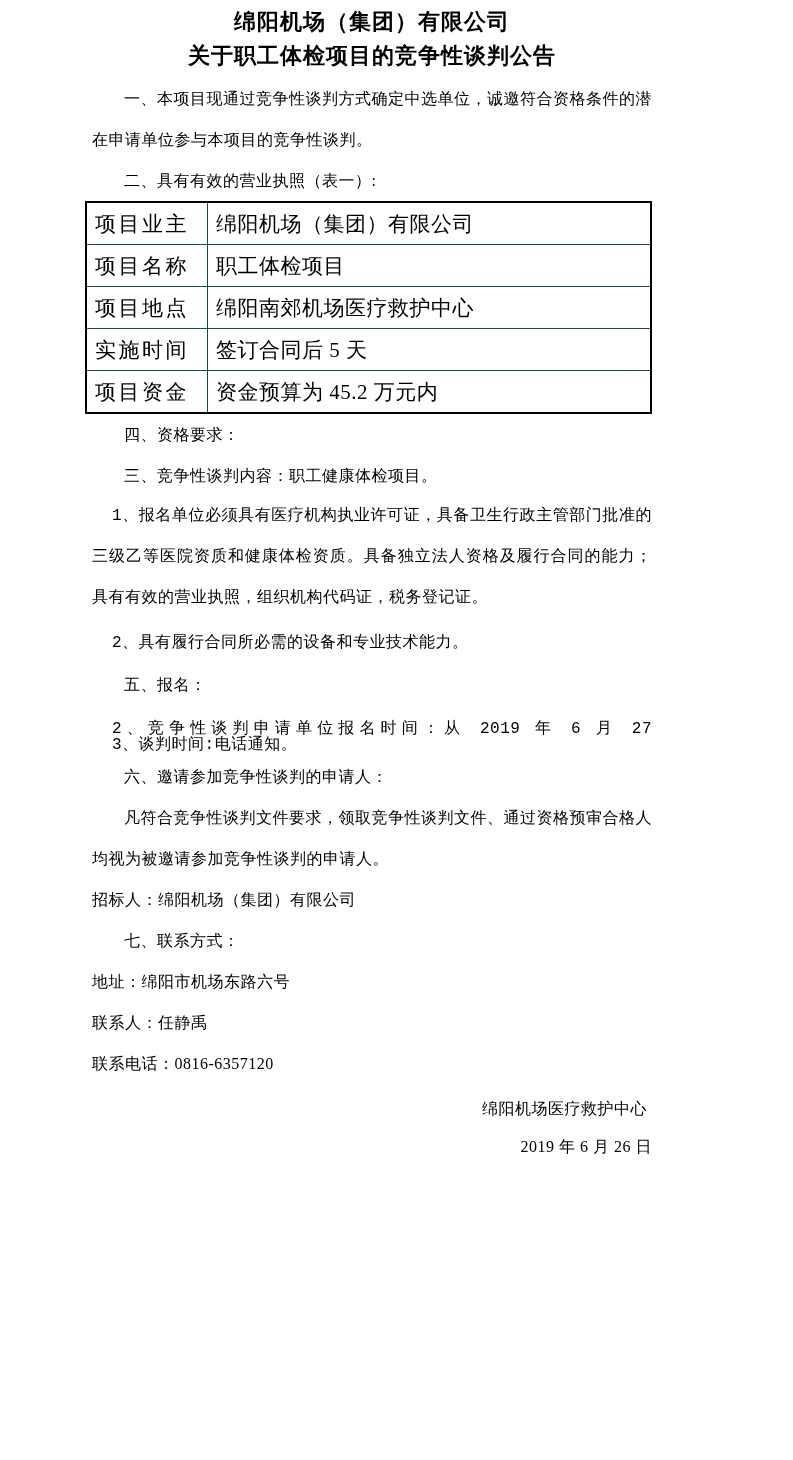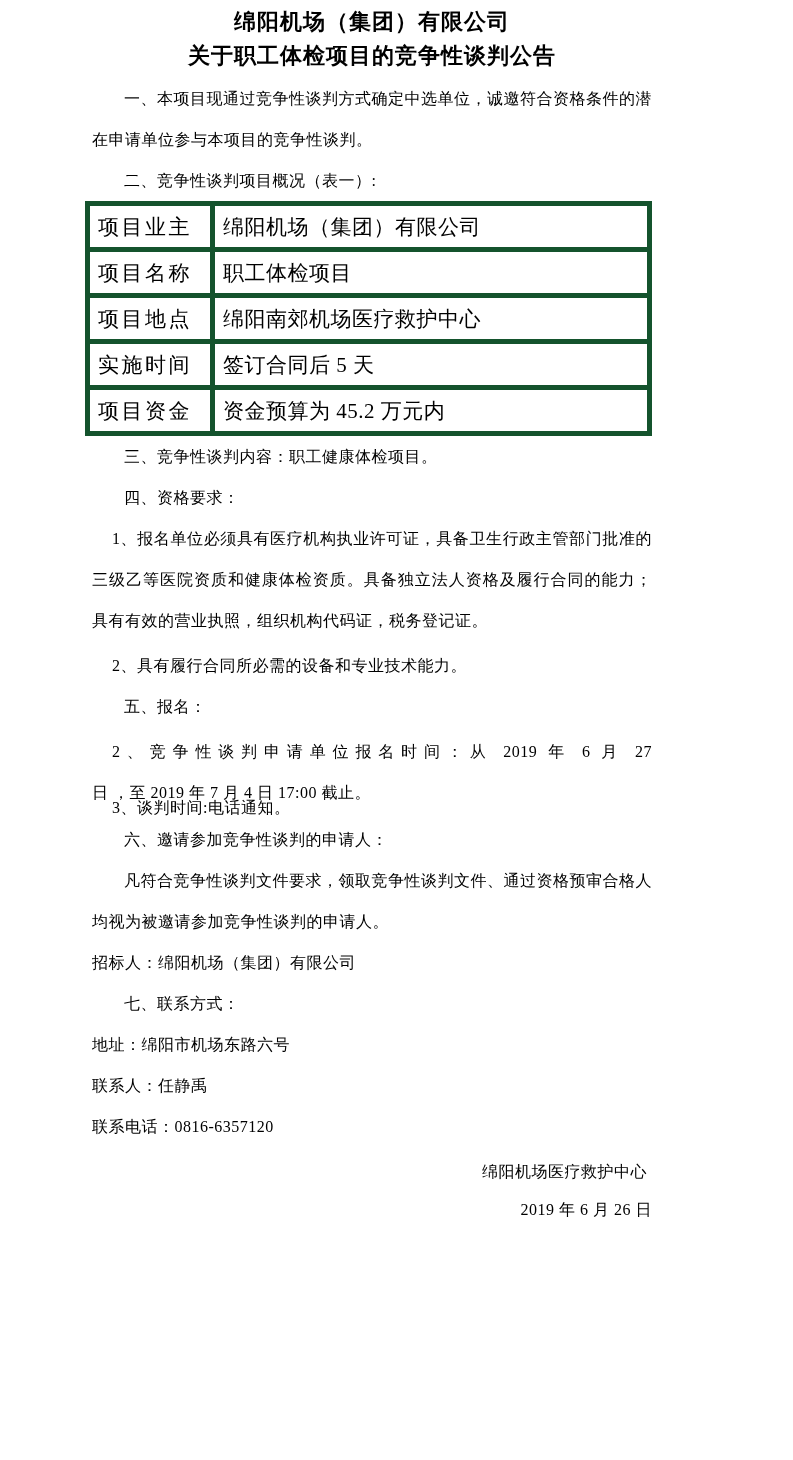--- a/index.html
+++ b/index.html
@@ -32,39 +32,39 @@
     margin: 2px 0 6px 0;
   }
   .para {
     font-size: 16px;
     line-height: 41px;
     letter-spacing: 0.5px;
     margin: 0;
     text-align: justify;
   }
   .indent2 { text-indent: 32px; }
-  .indent1 { text-indent: 20px; }
+  .indent1 { text-indent: 20px; font-family: Liberation Mono, monospace; }
   .justify-last { text-align-last: justify; }
   .tight {
     line-height: 22px;
     margin-top: -16px;
     text-align: left;
     text-align-last: left;
   }
   .gap-top { margin-top: 16px; }
   .mt4 { margin-top: 4px; }
   .overview-table {
     border-collapse: collapse;
     table-layout: fixed;
     width: 567px;
     margin-left: -7px;
     border: 2px solid #000000;
   }
   .overview-table td {
-    border: 5px solid #14532d;
+    border: 1px solid #14532d;
     height: 41px;
     font-size: 21px;
     vertical-align: middle;
     padding: 0 0 0 8px;
     overflow: hidden;
   }
   .overview-table td.cell-label { width: 112px; letter-spacing: 2.5px; }
   .overview-table td.cell-value { letter-spacing: 0.5px; }
   .sign {
     text-align: right;
@@ -81,21 +81,21 @@
 </head>
 <body>
 
 <div class="page">
   <div class="content">
 
     <h1 class="doc-title">绵阳机场（集团）有限公司</h1>
     <h2 class="doc-subtitle">关于职工体检项目的竞争性谈判公告</h2>
 
     <p class="para indent2">一、本项目现通过竞争性谈判方式确定中选单位，诚邀符合资格条件的潜在申请单位参与本项目的竞争性谈判。</p>
-    <p class="para indent2">二、竞争性谈判项目概况（表一）:</p>
+    <p class="para indent2">二、具有有效的营业执照（表一）:</p>
 
     <table class="overview-table">
       <tbody>
         <tr>
           <td class="cell-label">项目业主</td>
           <td class="cell-value">绵阳机场（集团）有限公司</td>
         </tr>
         <tr>
           <td class="cell-label">项目名称</td>
           <td class="cell-value">职工体检项目</td>
@@ -108,28 +108,27 @@
           <td class="cell-label">实施时间</td>
           <td class="cell-value">签订合同后 5 天</td>
         </tr>
         <tr>
           <td class="cell-label">项目资金</td>
           <td class="cell-value">资金预算为 45.2 万元内</td>
         </tr>
       </tbody>
     </table>
 
+    <p class="para indent2">四、资格要求：</p>
     <p class="para indent2">三、竞争性谈判内容：职工健康体检项目。</p>
-    <p class="para indent2">四、资格要求：</p>
     <p class="para indent1">1、报名单位必须具有医疗机构执业许可证，具备卫生行政主管部门批准的三级乙等医院资质和健康体检资质。具备独立法人资格及履行合同的能力；具有有效的营业执照，组织机构代码证，税务登记证。</p>
     <p class="para indent1 mt4">2、具有履行合同所必需的设备和专业技术能力。</p>
 
     <p class="para indent2">五、报名：</p>
     <p class="para indent1 justify-last mt4">2、竞争性谈判申请单位报名时间：从 2019 年 6 月 27</p>
-    <p class="para">日 ，至 2019 年 7 月 4 日 17:00 截止。</p>
     <p class="para indent1 tight">3、谈判时间:电话通知。</p>
 
     <p class="para indent2">六、邀请参加竞争性谈判的申请人：</p>
     <p class="para indent2">凡符合竞争性谈判文件要求，领取竞争性谈判文件、通过资格预审合格人均视为被邀请参加竞争性谈判的申请人。</p>
 
     <p class="para">招标人：绵阳机场（集团）有限公司</p>
     <p class="para indent2">七、联系方式：</p>
     <p class="para">地址：绵阳市机场东路六号</p>
     <p class="para">联系人：任静禹</p>
     <p class="para">联系电话：0816-6357120</p>

